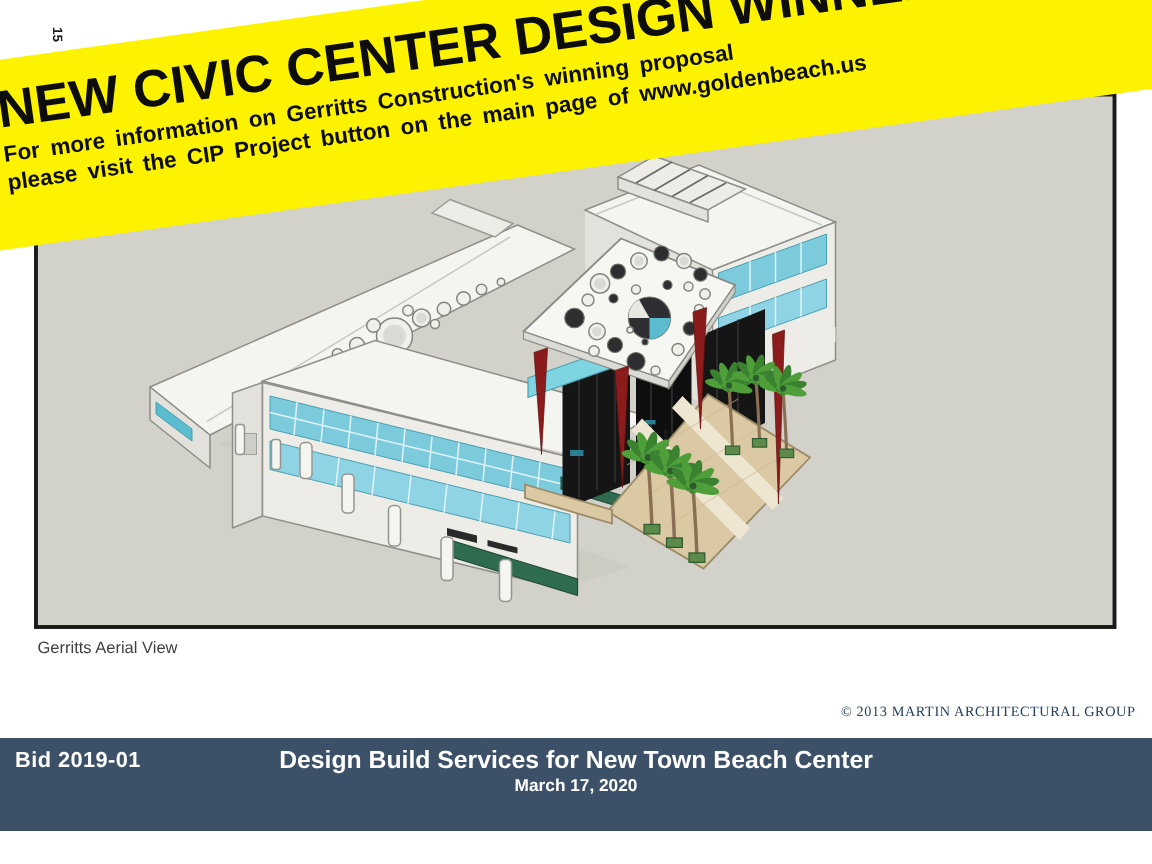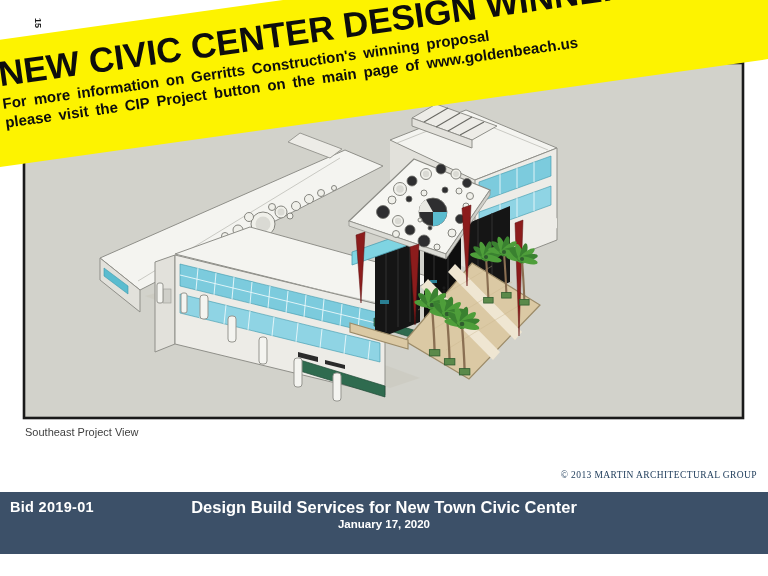--- a/index.html
+++ b/index.html
@@ -229,33 +229,33 @@
 
       <use href="#palm" transform="translate(486,257) scale(0.95)"></use>
       <use href="#palm" transform="translate(504,252) scale(0.95)"></use>
       <use href="#palm" transform="translate(522,259) scale(0.95)"></use>
       <use href="#palm" transform="translate(432,305) scale(1.05)"></use>
       <use href="#palm" transform="translate(447,314) scale(1.05)"></use>
       <use href="#palm" transform="translate(462,324) scale(1.05)"></use>
     </g>
   </svg>
 
-  <div class="caption">Southeast Project View</div>
+  <div class="caption">Gerritts Aerial View</div>
 
   <div class="page-marker">15</div>
 
   <div class="banner">
     <div class="banner-title">NEW CIVIC CENTER DESIGN WINNER</div>
     <div class="banner-sub">For more information on Gerritts Construction's winning proposal</div>
     <div class="banner-sub">please visit the CIP Project button on the main page of www.goldenbeach.us</div>
   </div>
 
   <div class="copyright">© 2013 MARTIN ARCHITECTURAL GROUP</div>
 
   <div class="footer-bar">
     <div class="footer-bid">Bid 2019-01</div>
     <div class="footer-center">
-      <div class="footer-title">Design Build Services for New Town Civic Center</div>
-      <div class="footer-date">January 17, 2020</div>
+      <div class="footer-title">Design Build Services for New Town Beach Center</div>
+      <div class="footer-date">March 17, 2020</div>
     </div>
   </div>
 
 </div>
 
 </body></html>

